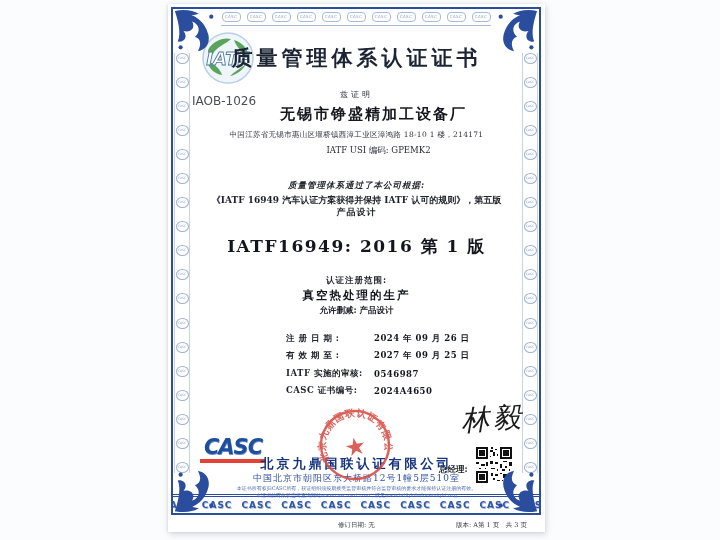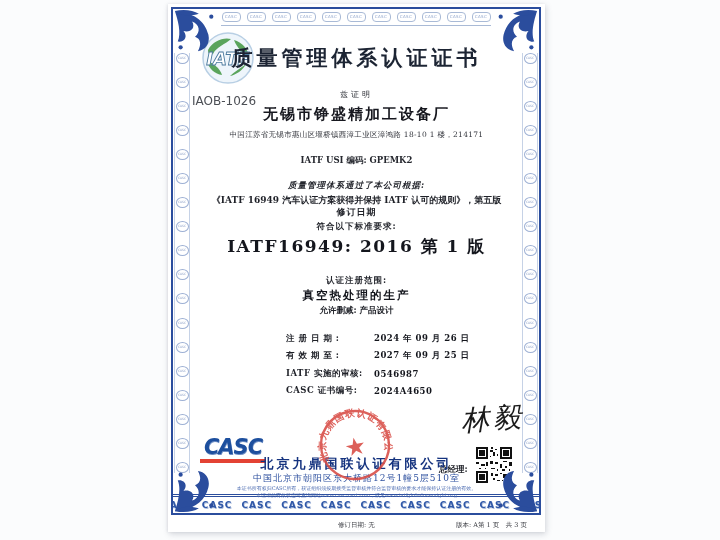--- a/index.html
+++ b/index.html
@@ -54,23 +54,23 @@
     font-weight:bold;font-size:9px;color:#3058a8;letter-spacing:1px;
     text-shadow:.7px .7px 0 #aebfdd;flex:none;
   }
   
   .ctext{position:absolute;left:0;width:100%;text-align:center;color:#24262e;}
   .iatf-logo{position:absolute;left:32px;top:26px;}
   .iaob{position:absolute;left:24px;top:90px;width:72px;text-align:left;
         font-size:12px;color:#4c4f55;font-family:"DejaVu Sans","Liberation Sans",sans-serif;}
   .title{top:40px;font-size:21px;font-weight:bold;letter-spacing:4px;color:#1c2433;margin:0;}
   .certify{top:85px;font-size:8px;letter-spacing:3px;color:#33353c;}
-  .company-name{top:101px;font-size:15px;font-weight:bold;letter-spacing:2px;color:#17181f;}
+  .company-name{top:101px;font-size:15px;font-weight:bold;letter-spacing:2px;color:#17181f;margin-left:17px;}
   .company-address{top:126px;font-size:7.5px;color:#33353c;letter-spacing:.3px;}
-  .usi{top:151px;font-size:8.5px;font-weight:bold;color:#26282f;}
+  .usi{top:141px;font-size:8.5px;font-weight:normal;color:#26282f;padding-left:22px;}
   .st1{top:176px;font-size:8.5px;font-weight:bold;color:#26282f;letter-spacing:1px;font-style:italic;}
   .st2{top:190px;font-size:9px;font-weight:bold;color:#1f2128;}
   .st3{top:202px;font-size:9px;font-weight:bold;color:#1f2128;letter-spacing:1px;}
   .st4{top:217px;font-size:8.5px;font-weight:bold;color:#26282f;letter-spacing:1px;}
   .standard{top:231px;font-size:17px;font-weight:bold;letter-spacing:1.5px;color:#14161d;}
   .scope-label{top:271px;font-size:8.5px;font-weight:bold;color:#26282f;letter-spacing:1px;}
   .scope-value{top:284px;font-size:11.5px;font-weight:bold;letter-spacing:2px;color:#14161d;}
   .exclusion{top:301px;font-size:8.5px;font-weight:bold;color:#1f2128;}
   .fields{position:absolute;left:118px;top:326px;}
   .field-row{display:flex;height:17.5px;align-items:center;}
@@ -228,22 +228,21 @@
     <div class="iaob">IAOB-1026</div>
 
     <h1 class="ctext title">质量管理体系认证证书</h1>
     <div class="ctext certify">兹证明</div>
     <div class="ctext company-name">无锡市铮盛精加工设备厂</div>
     <div class="ctext company-address">中国江苏省无锡市惠山区堰桥镇西漳工业区漳鸿路 18-10  1 楼，214171</div>
     <div class="ctext usi">IATF USI 编码: GPEMK2</div>
 
     <div class="ctext st1">质量管理体系通过了本公司根据:</div>
     <div class="ctext st2">《IATF 16949 汽车认证方案获得并保持 IATF 认可的规则》，第五版</div>
-    <div class="ctext st3">修订日期</div>
-    <div class="ctext st4">符合以下标准要求:</div>
+    <div class="ctext st3">产品设计</div>
     <div class="ctext standard">IATF16949: 2016 第 1 版</div>
 
     <div class="ctext scope-label">认证注册范围:</div>
     <div class="ctext scope-value">真空热处理的生产</div>
     <div class="ctext exclusion">允许删减: 产品设计</div>
 
     <div class="fields">
       <div class="field-row">
         <span class="field-label">注 册 日 期 :</span>
         <span class="field-value">2024 年 09 月 26 日</span>

